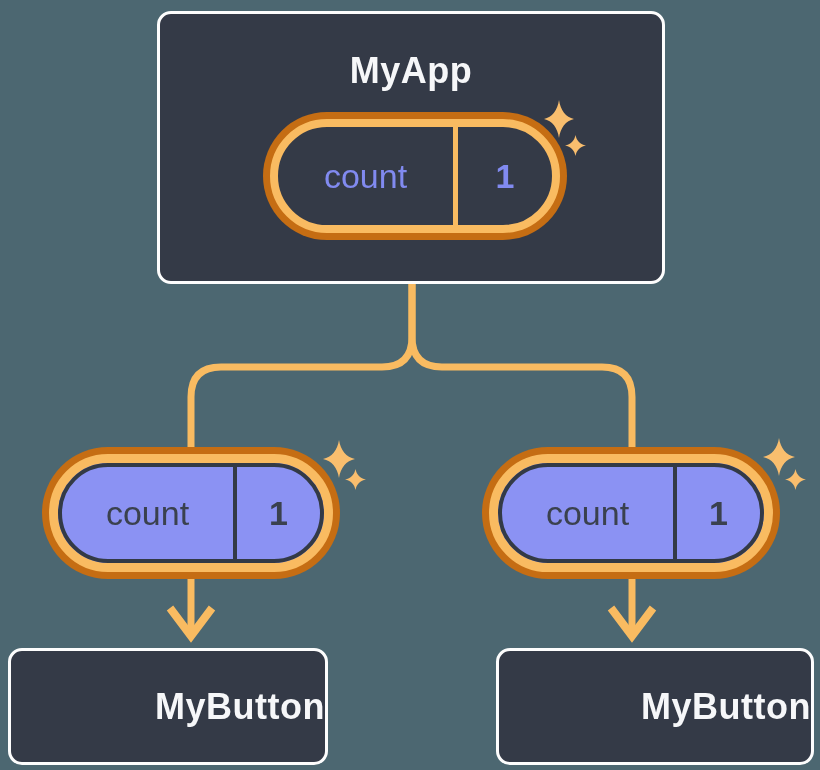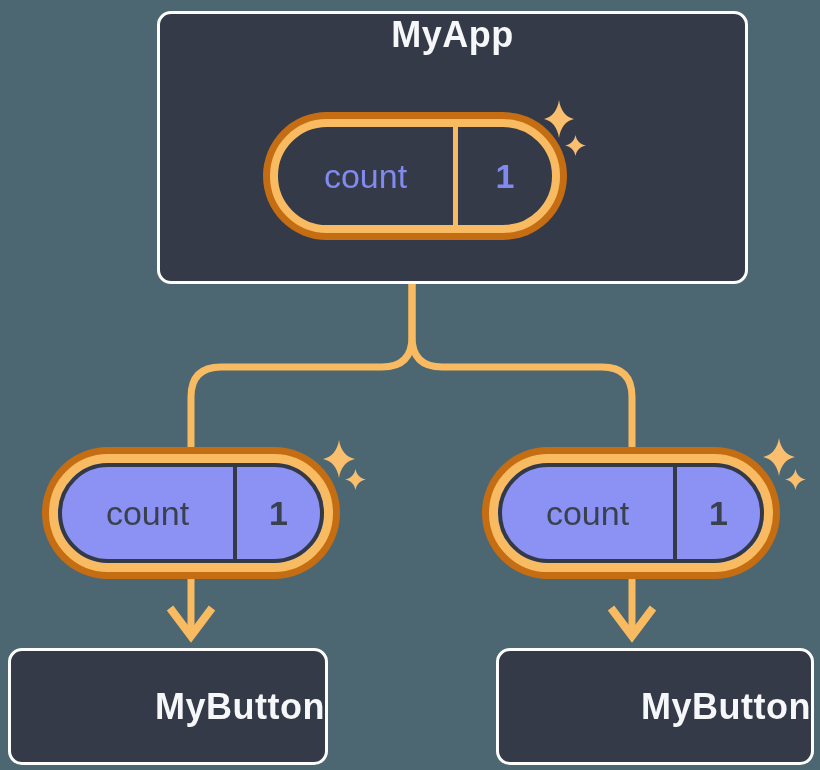--- a/index.html
+++ b/index.html
@@ -32,21 +32,21 @@
   svg.connectors path.head{stroke-width:8;stroke-linejoin:miter;}
 
   .node-box{
     position:absolute;
     background:var(--box-bg);
     border:3px solid var(--box-border);
     border-radius:14px;
     color:var(--box-text);
     display:flex;flex-direction:column;align-items:center;
   }
-  .app-box{left:157px;top:11px;width:591px;height:273px;}
+  .app-box{left:157px;top:11px;width:508px;height:273px;padding-top:36px;}
   .node-title{
     font-size:36px;font-weight:700;letter-spacing:.5px;
     color:var(--box-text);
   }
   .button-box{justify-content:center;align-items:flex-end;}
   .button-box.left{left:8px;top:648px;width:320px;height:117px;}
   .button-box.right{left:496px;top:648px;width:318px;height:117px;}
 
   .pill{
     position:absolute;

